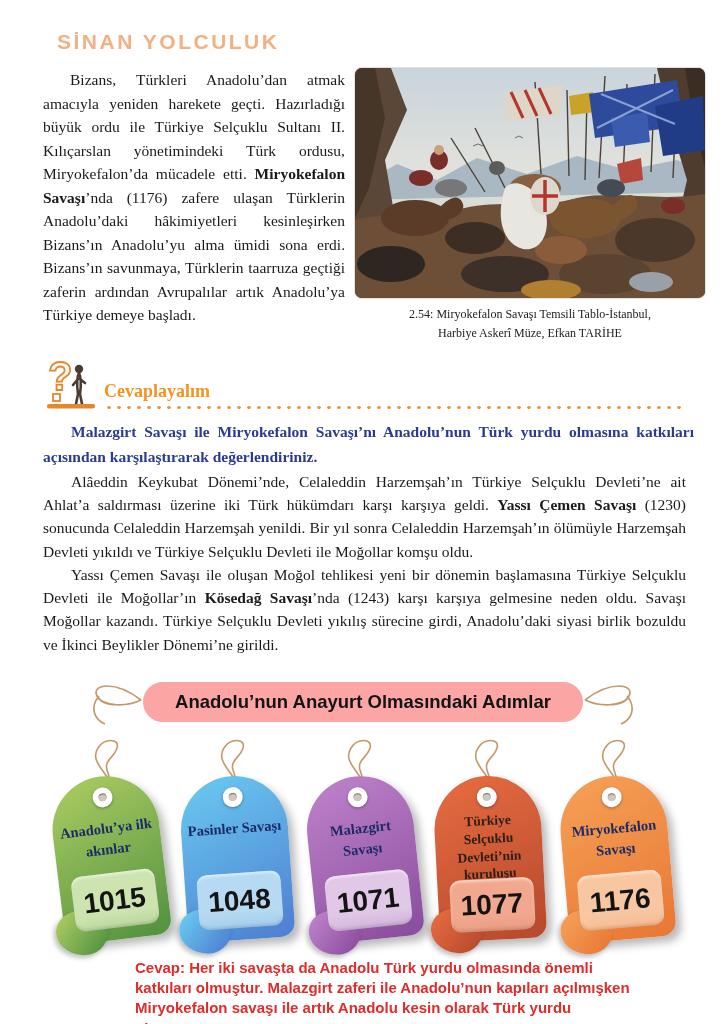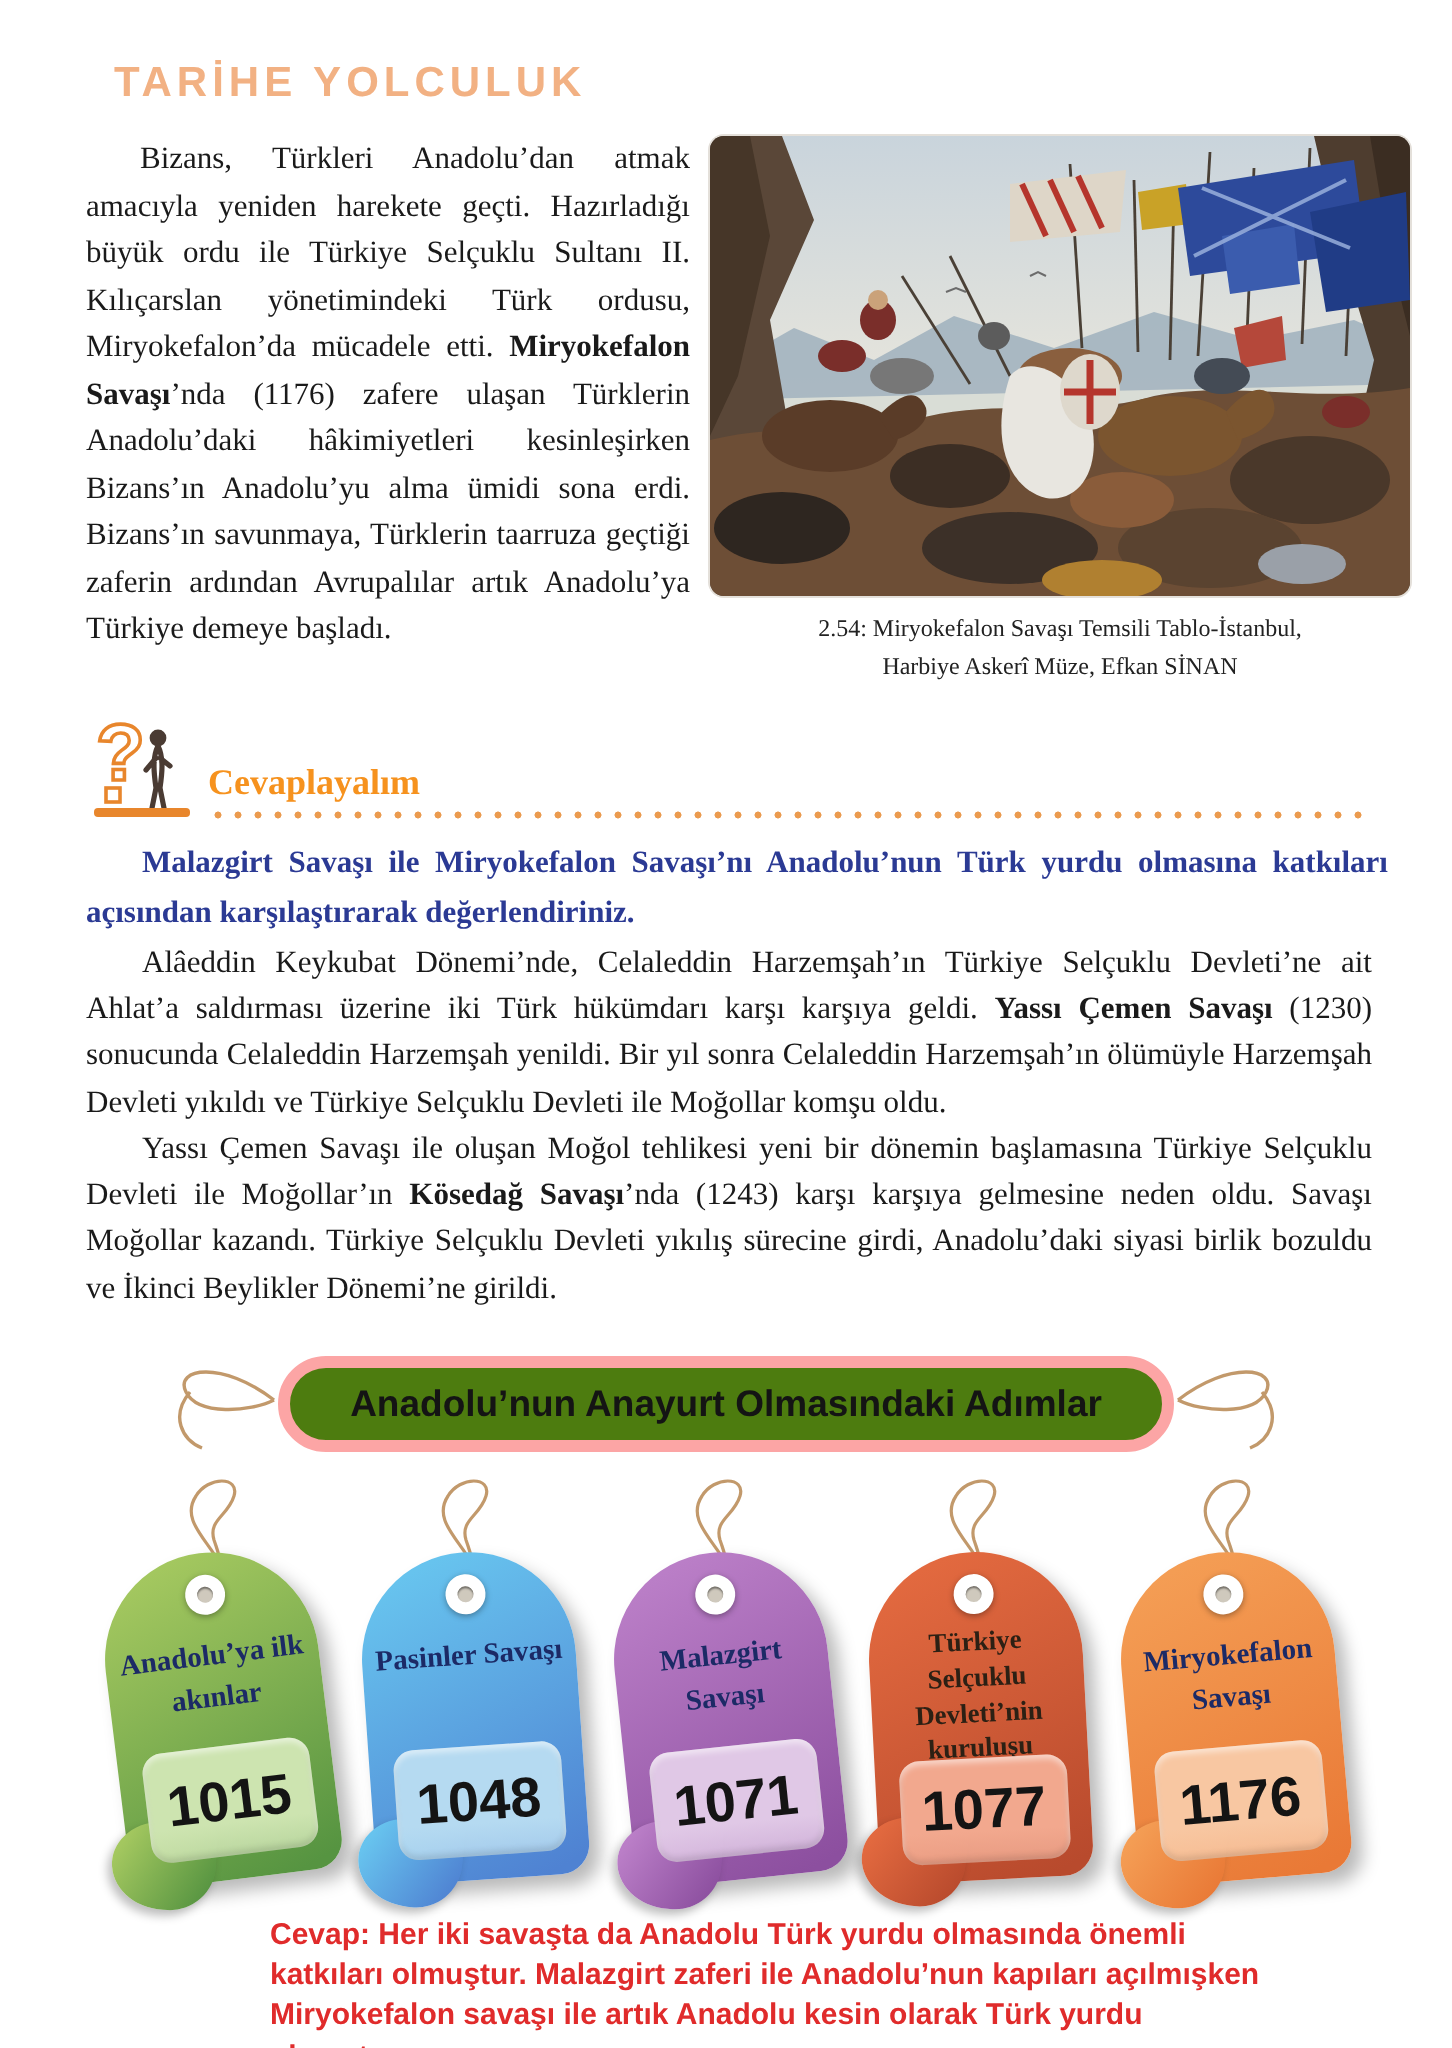--- a/index.html
+++ b/index.html
@@ -42,21 +42,21 @@
   }
   
   .body-para{
     margin:0 40px 0 43px;font-size:15.5px;line-height:1.5;text-align:justify;text-indent:28px;
   }
   
   .diagram{margin-top:18px;position:relative;}
   .banner-row{display:flex;justify-content:center;align-items:center;}
   .banner-loop{width:58px;height:56px;flex-shrink:0;}
   .banner{
-    border:6px solid #fca5a5;border-radius:24px;background:#4d7c0f;
+    border:2px solid #fca5a5;border-radius:24px;background:#fca5a5;
     padding:7px 30px;font-family:"Liberation Sans", sans-serif;font-weight:bold;
     font-size:18.5px;color:#141414;white-space:nowrap;
   }
   .tags-row{display:flex;justify-content:space-between;margin:0 50px;align-items:flex-start;}
   .tag-wrap{width:119px;display:flex;flex-direction:column;align-items:center;}
   .tag-string{width:60px;height:52px;margin-bottom:-6px;}
   .tag{
     position:relative;width:107px;height:164px;
     border-radius:54px 54px 15px 18px;
     background:linear-gradient(155deg, var(--c1) 10%, var(--c2) 95%);
@@ -97,21 +97,21 @@
   .answer-text{
     margin:18px 90px 0 135px;font-family:"Liberation Sans", sans-serif;font-weight:bold;
     font-size:15px;line-height:1.35;color:#e02b2b;
   }
 </style>
 </head>
 <body>
 
 <div class="page">
 
-  <div class="header-title">TARİHE YOLCULUK</div>
+  <div class="header-title">SİNAN YOLCULUK</div>
 
   <div class="top-section">
     <div class="intro-para"><span>Bizans, Türkleri Anadolu’dan atmak amacıyla yeniden harekete geçti. Hazırladığı büyük ordu ile Türkiye Selçuklu Sultanı II. Kılıçarslan yönetimindeki Türk ordusu, Miryokefalon’da mücadele etti. </span><span style="font-weight: bold;">Miryokefalon Savaşı</span><span>’nda (1176) zafere ulaşan Türklerin Anadolu’daki hâkimiyetleri kesinleşirken Bizans’ın Anadolu’yu alma ümidi sona erdi. Bizans’ın savunmaya, Türklerin taarruza geçtiği zaferin ardından Avrupalılar artık Anadolu’ya Türkiye demeye başladı.</span></div>
     <div class="figure-block">
       <div class="painting-frame">
         <svg width="350" height="230" viewBox="0 0 350 230" xmlns="http://www.w3.org/2000/svg">
           <defs>
             <linearGradient id="sky" x1="0" y1="0" x2="0" y2="1">
               <stop offset="0" stop-color="#c9d4dc"></stop>
                 <stop offset="1" stop-color="#ece8dc"></stop>
@@ -182,21 +182,21 @@
             <line x1="190" y1="112" x2="190" y2="144"></line>
               <line x1="177" y1="128" x2="203" y2="128"></line>
           </g>
           <ellipse cx="142" cy="100" rx="8" ry="7" fill="#5c5c5c"></ellipse>
           <ellipse cx="84" cy="92" rx="9" ry="10" fill="#7a2e2a"></ellipse>
           <ellipse cx="84" cy="82" rx="5" ry="5" fill="#caa27a"></ellipse>
         </svg>
       </div>
       <div class="figure-caption">
         <div>2.54: Miryokefalon Savaşı Temsili Tablo-İstanbul,</div>
-        <div>Harbiye Askerî Müze, Efkan SİNAN</div>
+        <div>Harbiye Askerî Müze, Efkan TARİHE</div>
       </div>
     </div>
   </div>
 
   <div class="cevap-header">
     <svg class="cevap-icon" viewBox="0 0 52 56" xmlns="http://www.w3.org/2000/svg">
       <text x="2" y="36" font-family="Liberation Sans, sans-serif" font-weight="bold" font-size="40" fill="#ffffff" stroke="#e8862c" stroke-width="1.8">?</text>
       <rect x="7" y="40" width="7" height="7" fill="#ffffff" stroke="#e8862c" stroke-width="1.8"></rect>
       <circle cx="33" cy="15" r="4.2" fill="#4a3b33"></circle>
       <path d="M33,19 C30,25 31,33 32,40 L30,50 M33,19 C36,25 35,33 34,40 L36,50 M32,25 L27,31 M34,25 L39,29" stroke="#4a3b33" stroke-width="2.6" fill="none" stroke-linecap="round"></path>

